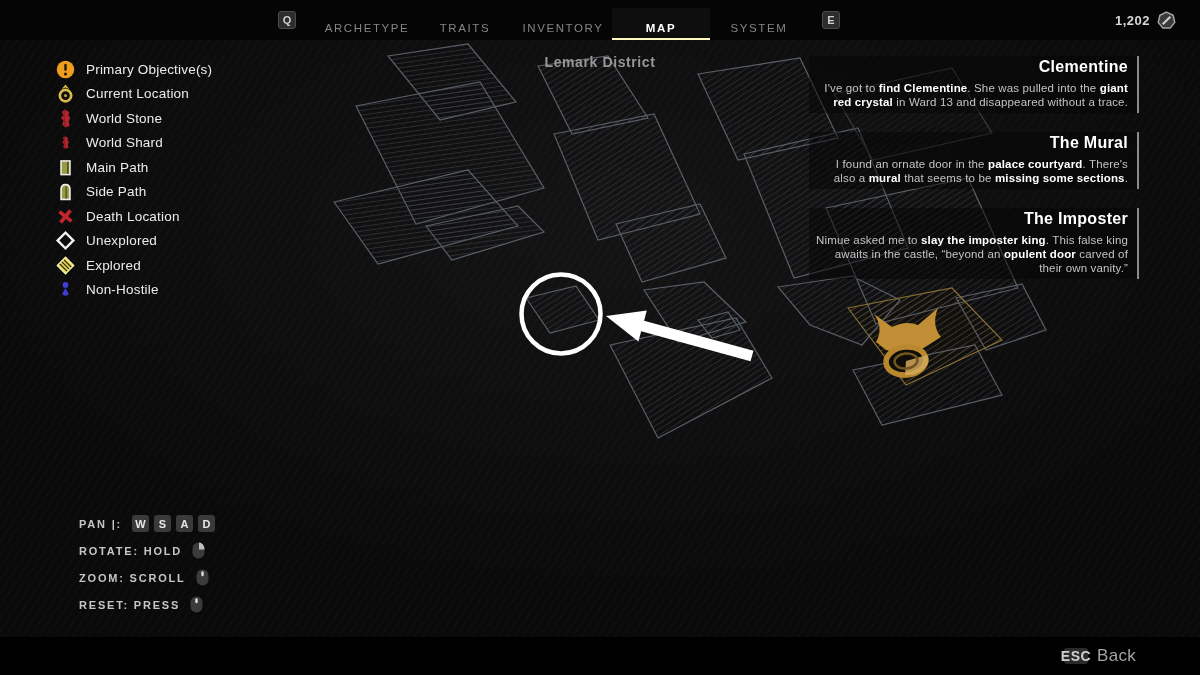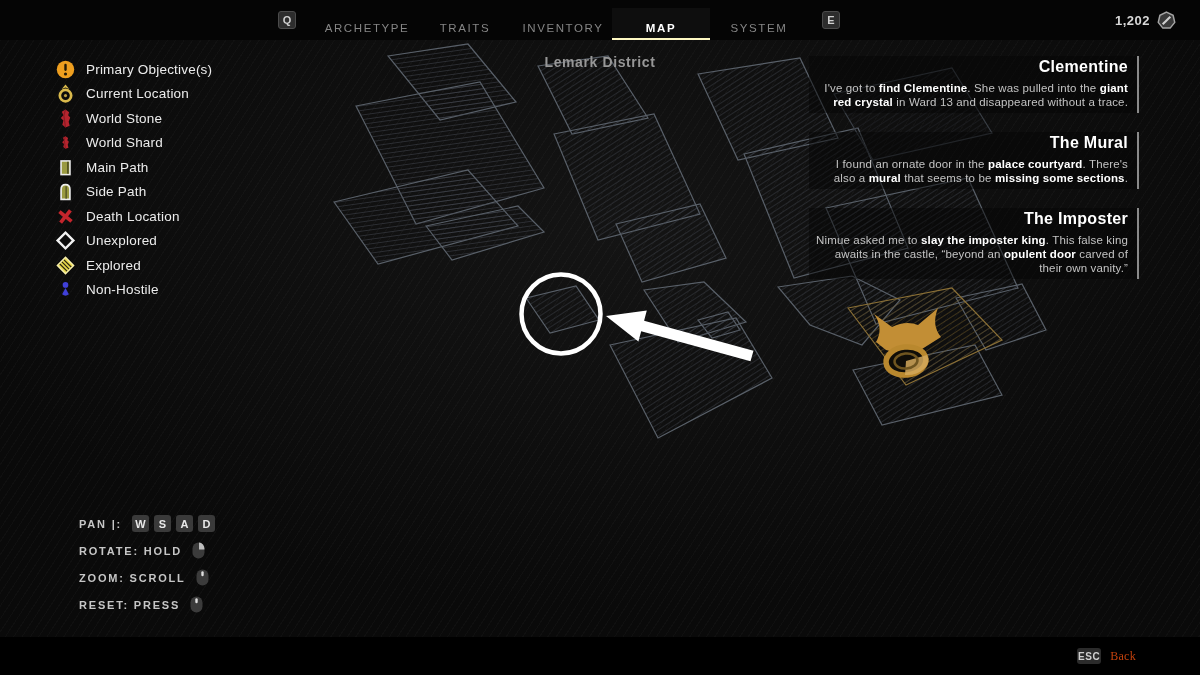--- a/index.html
+++ b/index.html
@@ -52,22 +52,22 @@
   .ctrl-row .clbl{color:#c6c6c6;font-size:11px;font-weight:700;letter-spacing:1.8px;}
   .smallkey{width:17px;height:17px;background:#3a3a3a;border-radius:3px;color:#e9e9e9;
     font-size:11px;font-weight:700;display:inline-flex;align-items:center;justify-content:center;}
   .keys{display:flex;gap:5px;margin-left:2px;}
   .mouse{display:block;margin-left:2px;}
 
   
   .footer{position:absolute;bottom:0;left:0;right:0;height:38px;background:#000;
     display:flex;align-items:center;justify-content:flex-end;padding-right:64px;gap:9px;box-sizing:border-box;}
   .esckey{display:inline-flex;align-items:center;justify-content:center;width:24px;height:16px;
-    background:#2b2b2b;border-radius:3px;color:#cfcfcf;font-size:10px;font-weight:700;letter-spacing:.5px;}
-  .backlbl{color:#c2410c;font-size:12px;letter-spacing:.3px;font-family:Liberation Serif, serif;}
+    background:#2b2b2b;border-radius:3px;color:#cfcfcf;font-size:14px;font-weight:700;letter-spacing:.5px;}
+  .backlbl{color:#a3a3a3;font-size:17px;letter-spacing:.3px;}
 </style>
 </head>
 <body>
 
 <div class="screen">
 
   <header class="topbar">
     <div class="navgroup">
       <span class="keycap nav-key-left">Q</span>
       <div class="tab">ARCHETYPE</div>

